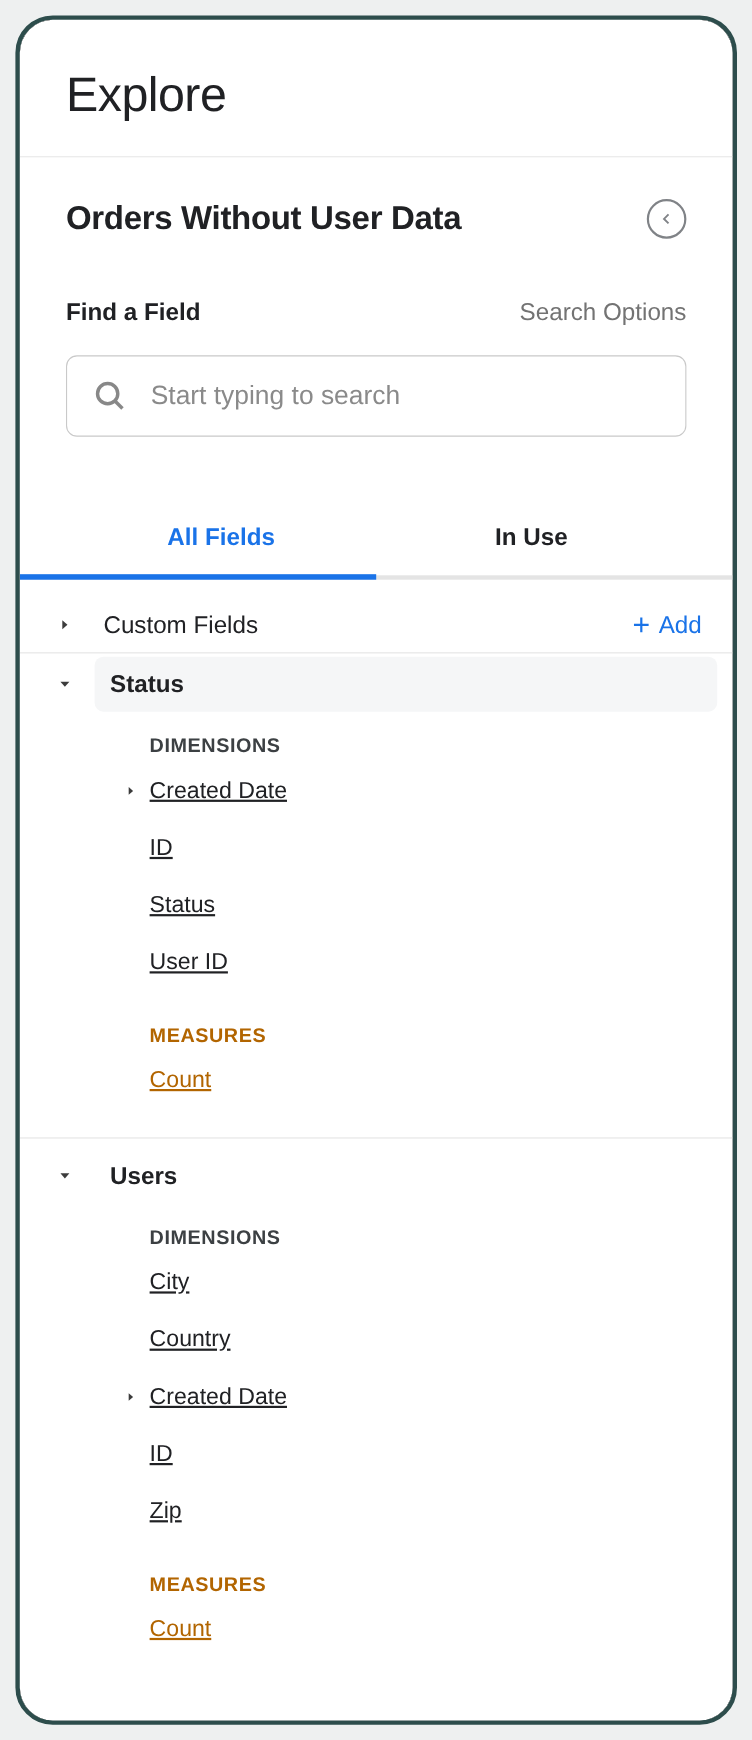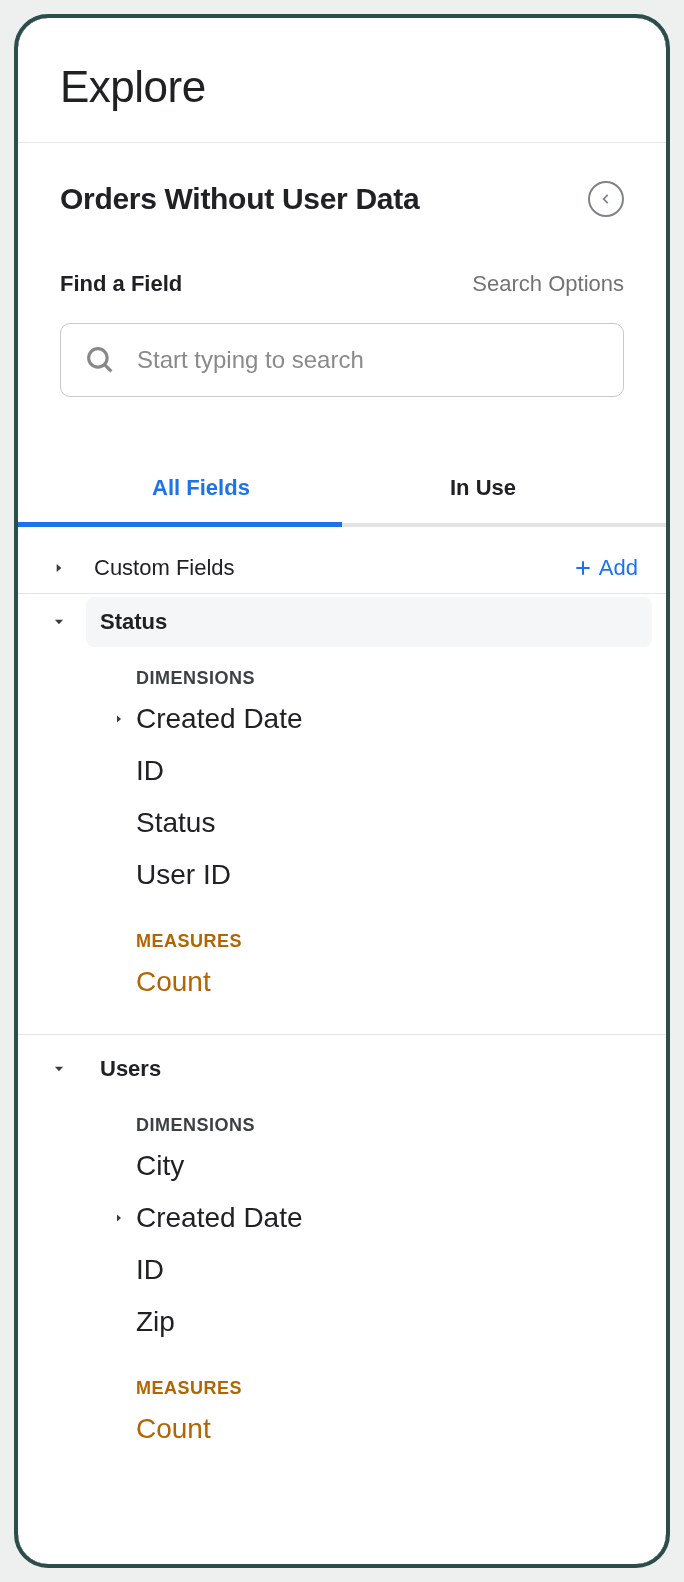--- a/index.html
+++ b/index.html
@@ -222,22 +222,23 @@
     cursor:pointer;
   }
   .fieldrow .fcaret{
     width:34px;
     display:flex;
     justify-content:center;
     color:#3c3c3c;
   }
   .fieldrow .fcaret svg{width:12px;height:12px;}
   .fieldrow .fname{
-    font-size:28px;
-    color:#202124;
+    font-size:21px;
+    color:#202124;
+    text-decoration:underline;
   }
   .fieldrow.meas .fname{color:#b26500;}
 
   .gap{height:26px;}
 </style>
 </head>
 <body>
 
 <div class="device">
   <div class="frame">
@@ -346,20 +347,24 @@
         </span>
         <span class="pill">Users</span>
       </div>
 
       <div class="sectlabel">DIMENSIONS</div>
       <div class="fieldrow">
         <span class="fcaret"></span>
         <span class="fname">City</span>
       </div>
       <div class="fieldrow">
+        <span class="fcaret"></span>
+        <span class="fname">Country</span>
+      </div>
+      <div class="fieldrow">
         <span class="fcaret">
             <svg viewBox="0 0 24 24" fill="currentColor">
               <polygon points="8,5 16,12 8,19"></polygon>
             </svg>
           </span>
         <span class="fname">Created Date</span>
       </div>
       <div class="fieldrow">
         <span class="fcaret"></span>
         <span class="fname">ID</span>

